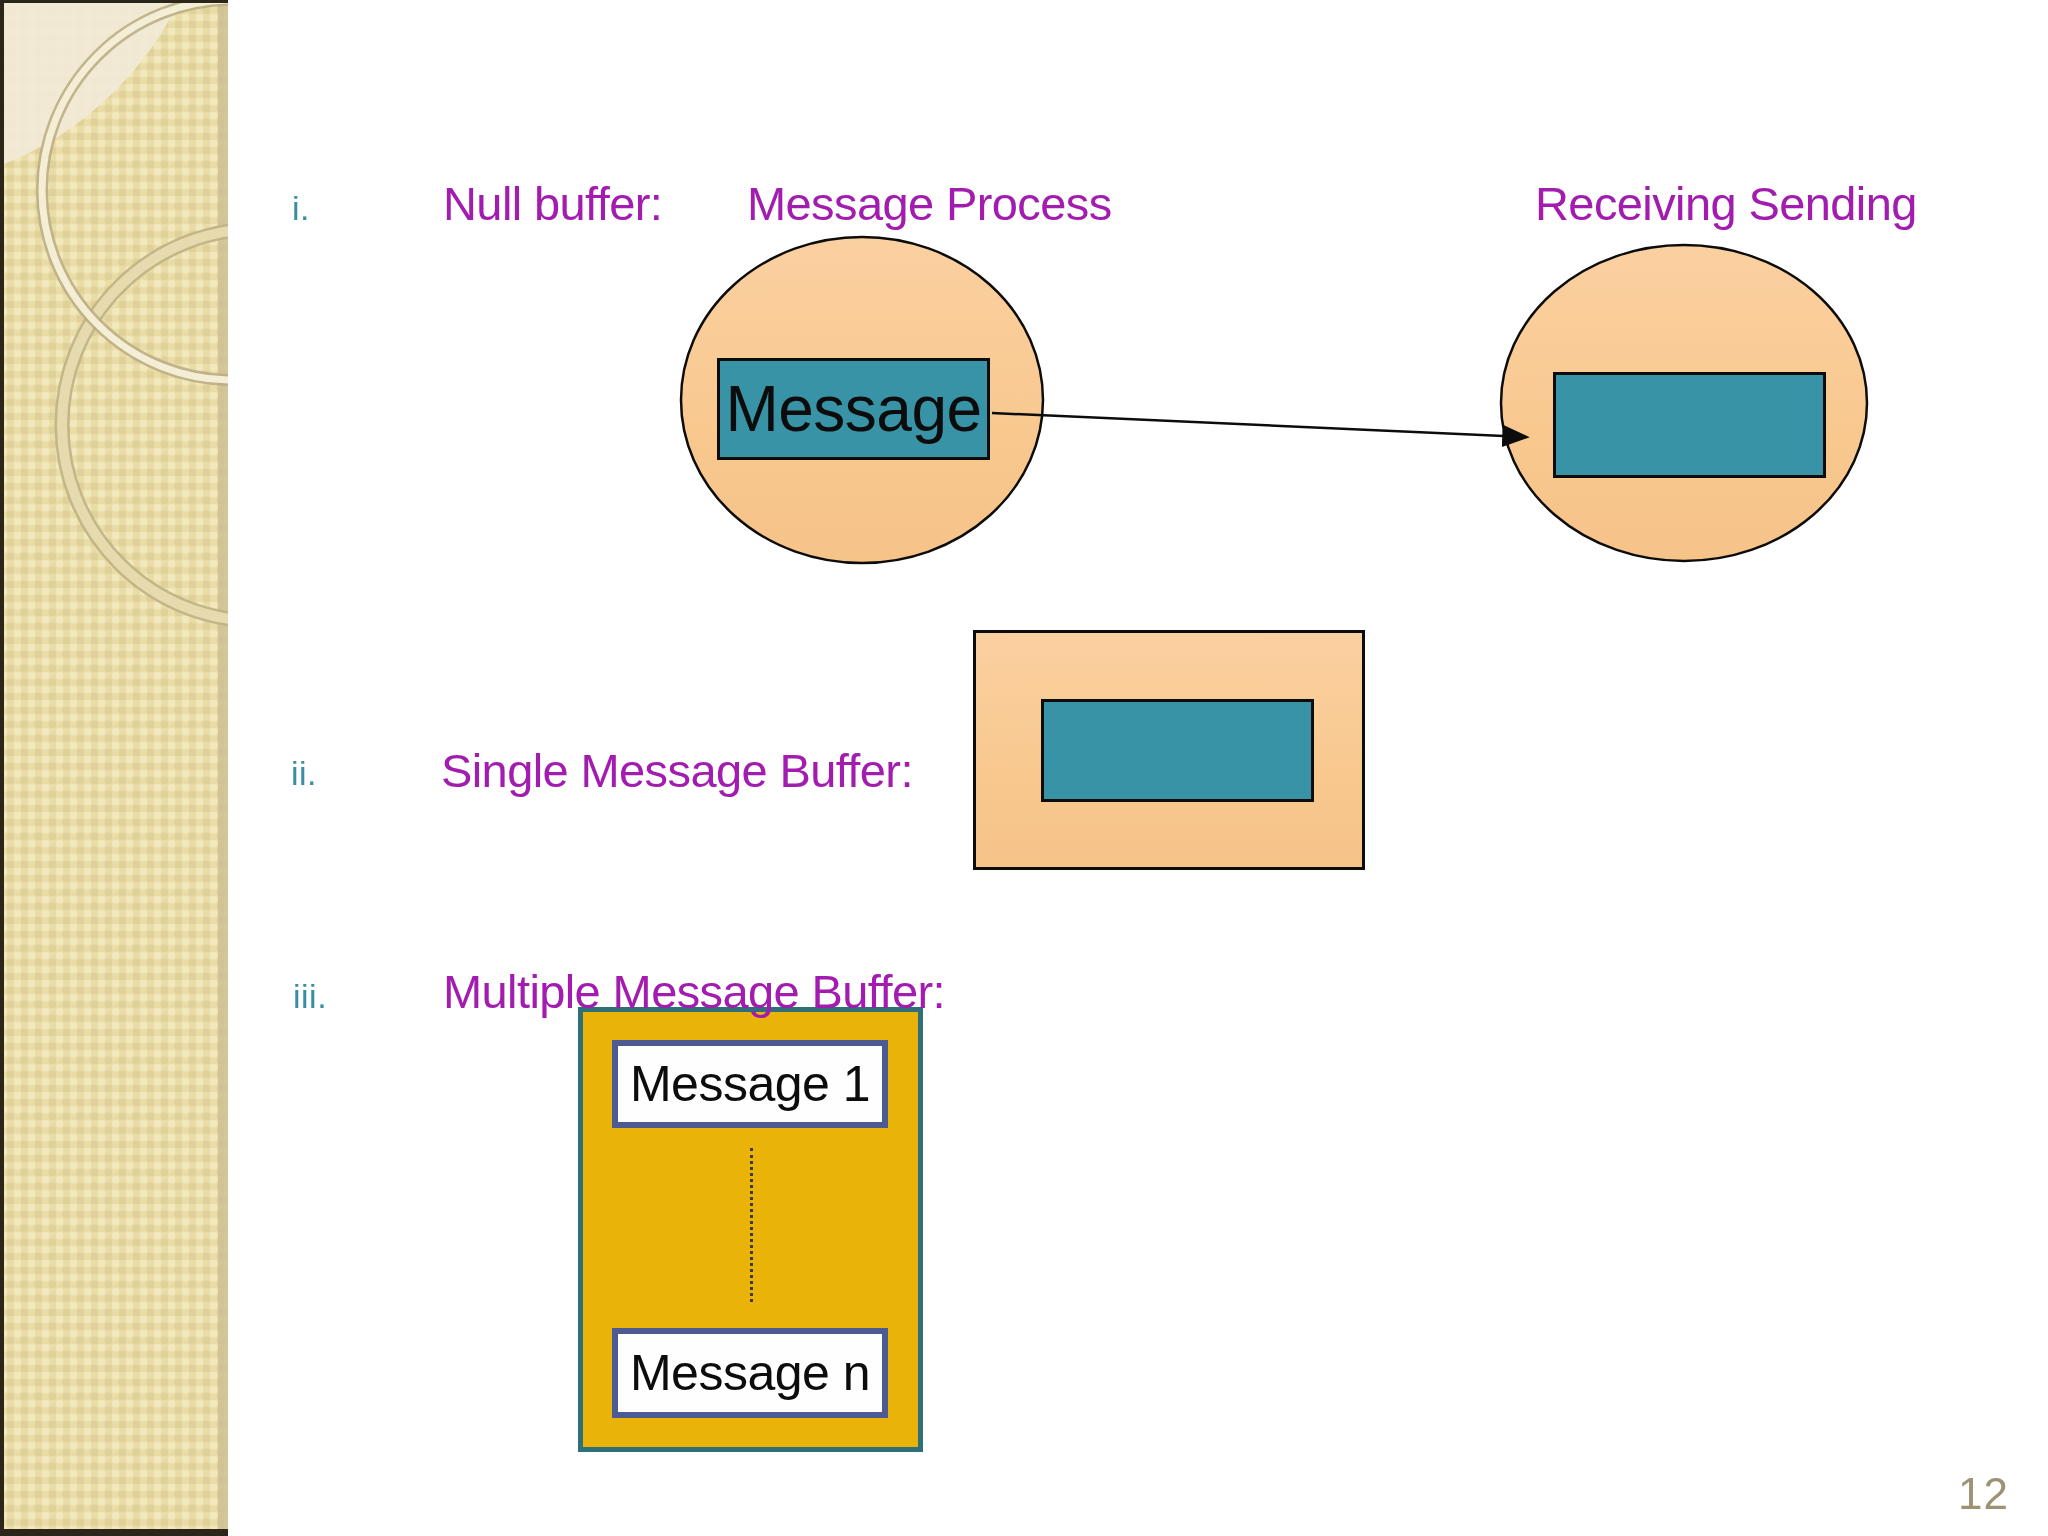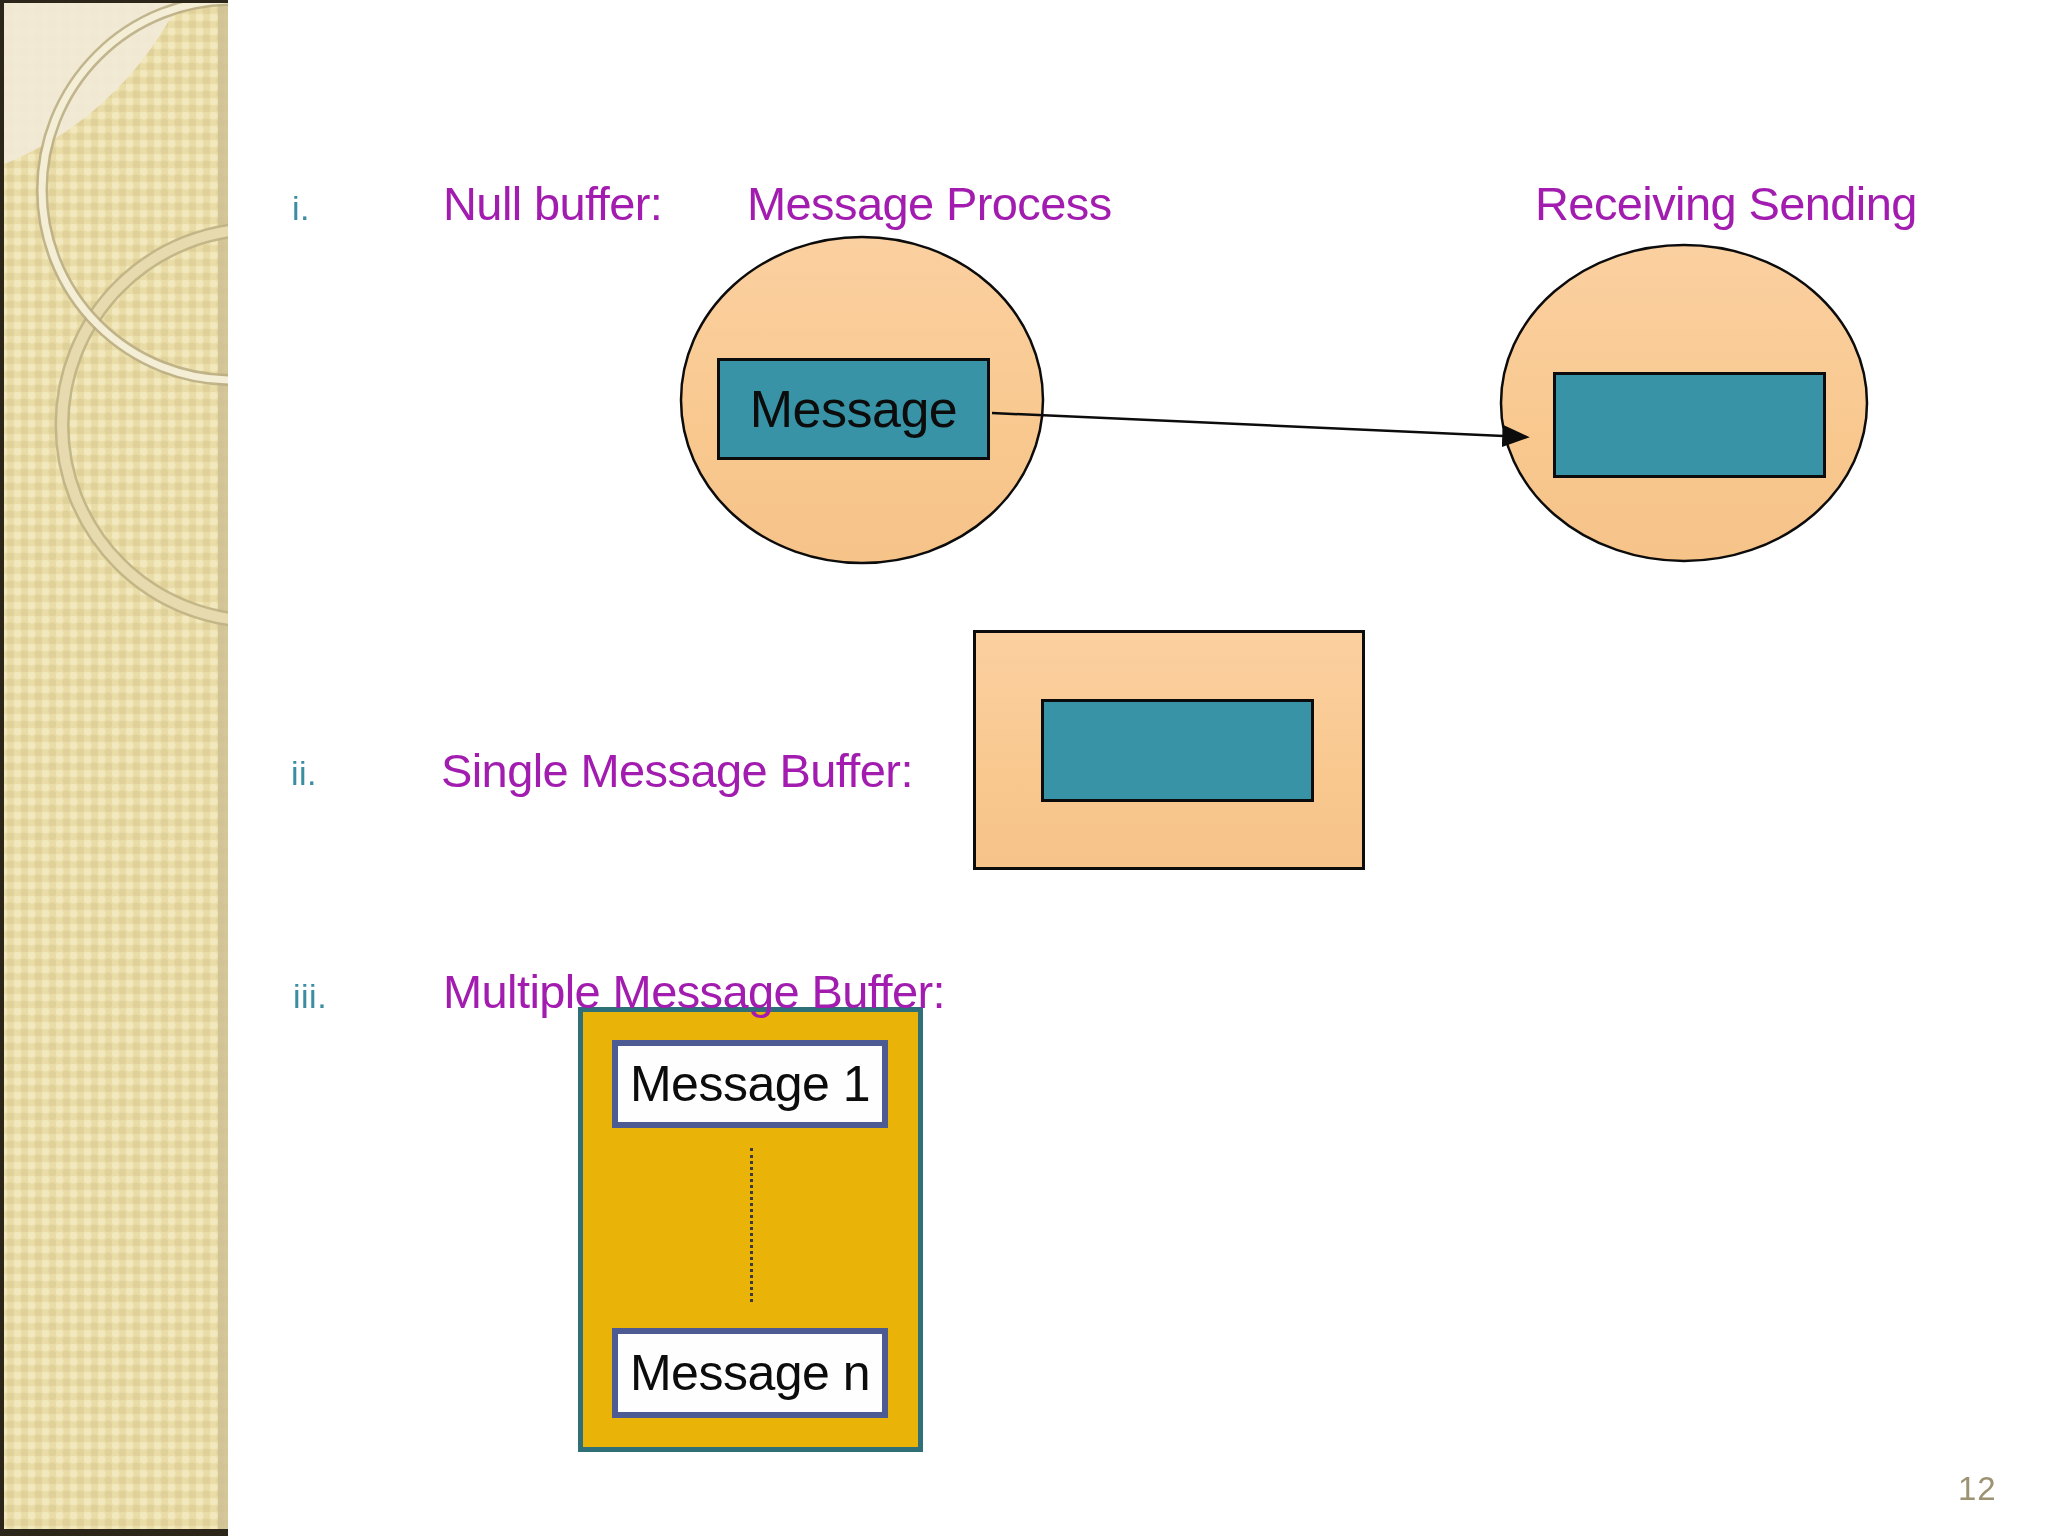--- a/index.html
+++ b/index.html
@@ -19,42 +19,42 @@
   .heading{
     position:absolute;font-size:47px;line-height:1;color:#a21caf;
     letter-spacing:-0.6px;white-space:nowrap;
   }
   
   .shape-layer{position:absolute;left:0;top:0;width:2048px;height:1536px;}
   .teal-box{
     position:absolute;background:#3793A5;border:3px solid #0c0c0c;
     box-sizing:border-box;display:flex;align-items:center;justify-content:center;
   }
-  .msg-text{font-size:52px;line-height:1;color:#0c0c0c;letter-spacing:-0.5px;}
+  .msg-text{font-size:64px;line-height:1;color:#0c0c0c;letter-spacing:-0.5px;}
   .orange-box{
     position:absolute;left:973px;top:630px;width:392px;height:240px;
     box-sizing:border-box;border:3px solid #0c0c0c;
     background:linear-gradient(180deg,#FBD0A0 0%,#F8C88F 60%,#F6C389 100%);
   }
   .multi-box{
     position:absolute;left:578px;top:1007px;width:345px;height:445px;
     box-sizing:border-box;border:5px solid #2E6F78;background:#eab308;
   }
   .msg-slot{
     position:absolute;left:29px;width:276px;box-sizing:border-box;
     border:6px solid #4C5B94;background:#fefefe;
     display:flex;align-items:center;justify-content:center;
   }
   .msg-slot .msg-text{font-size:50px;}
   .dotted-divider{
     position:absolute;left:167px;top:136px;height:154px;width:0;
     border-left:3px dotted #3b3b3b;
   }
   .page-number{
-    position:absolute;left:1958px;top:1472px;font-size:33px;line-height:1;
+    position:absolute;left:1958px;top:1472px;font-size:44px;line-height:1;
     color:#9C9274;letter-spacing:1px;
   }
 </style>
 </head>
 <body>
 
 <div class="sidebar">
   <svg width="228" height="1536" viewBox="0 0 228 1536">
     <defs>
       <pattern id="dots" width="14" height="14" patternUnits="userSpaceOnUse">

